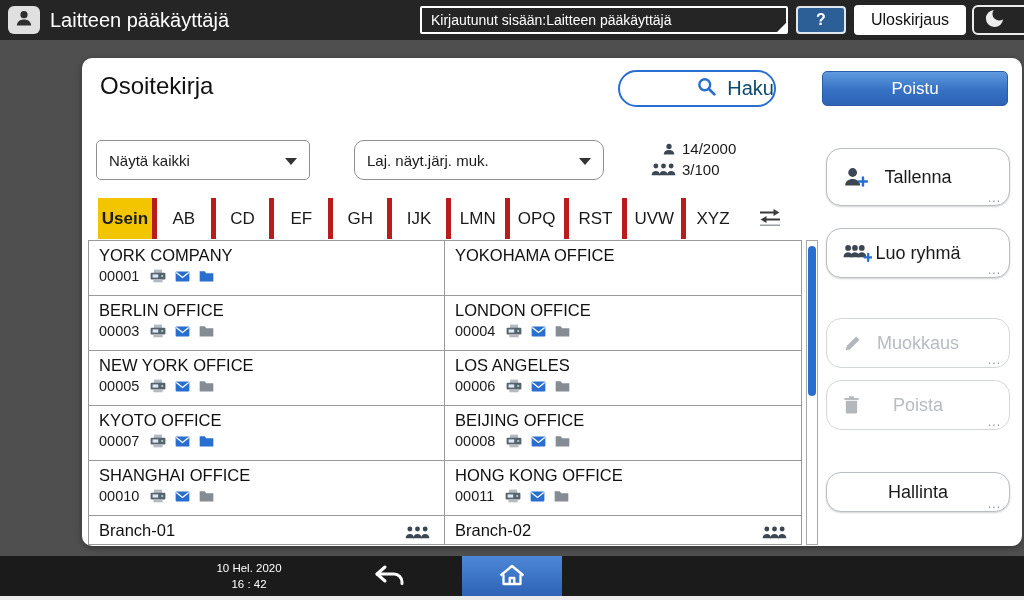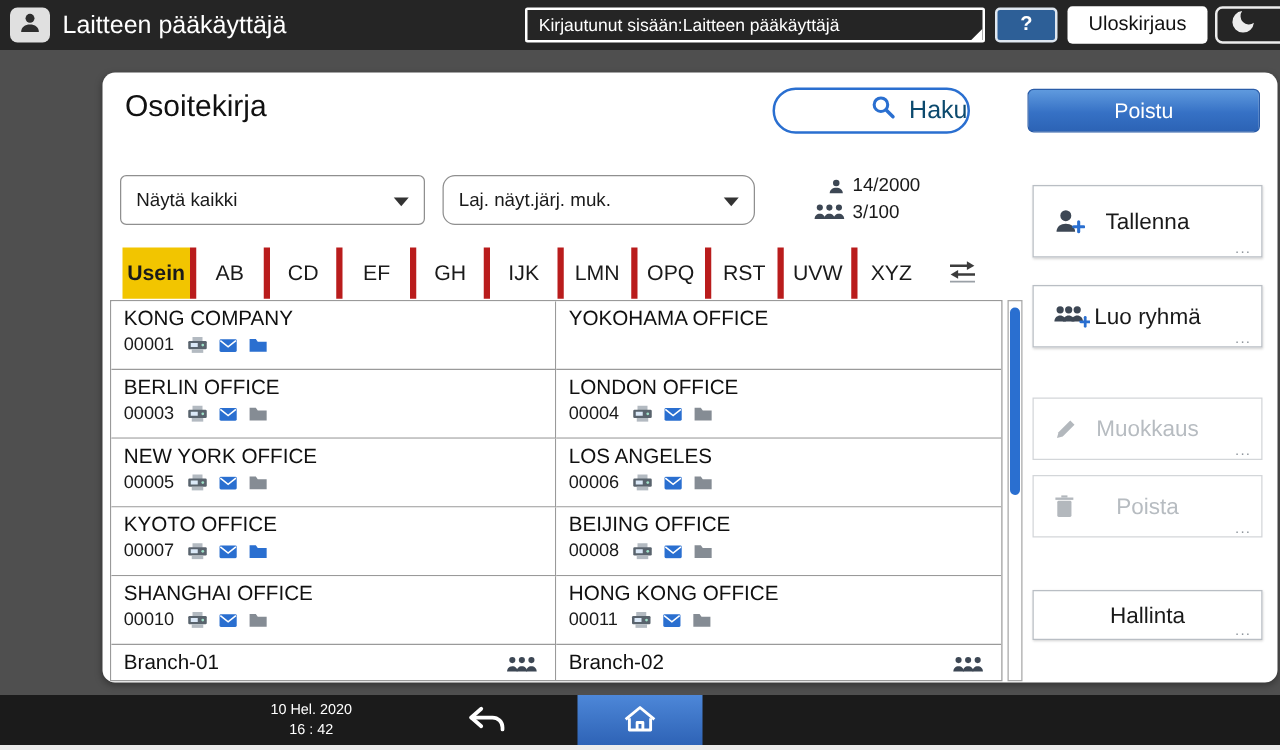--- a/index.html
+++ b/index.html
@@ -17,21 +17,21 @@
   .logout-btn{position:absolute;left:854px;top:5px;width:112px;height:30px;background:#fff;border-radius:4px;color:#111;font-size:16px;}
   .moon-btn{position:absolute;left:972px;top:5px;width:60px;height:30px;border:2px solid #ececec;border-radius:6px;display:flex;align-items:center;padding-left:9px;}
 
   
   .panel{position:absolute;left:42px;top:58px;width:940px;height:488px;background:#fff;border-radius:10px;overflow:hidden;box-shadow:0 2px 6px rgba(0,0,0,.35);margin-left:40px;}
   .panel-title{position:absolute;left:18px;top:14px;font-size:24px;color:#111;}
   .search-btn{position:absolute;left:536px;top:12px;width:158px;height:37px;border:2px solid #2a6fd0;border-radius:19px;background:#fff;display:flex;align-items:center;justify-content:flex-end;gap:10px;font-size:20px;color:#0c4a6e;}
   .exit-btn{position:absolute;left:740px;top:13px;width:186px;height:35px;border-radius:5px;background:linear-gradient(180deg,#5f9ade 0%,#3671c5 55%,#2c63b5 100%);border:1px solid #2a5ca8;color:#fff;font-size:17px;}
 
   .dropdown{position:absolute;top:82px;height:40px;background:#fff;border:1px solid #8f8f8f;border-radius:5px;display:flex;align-items:center;padding:0 30px 0 12px;font-size:15px;color:#1a1a1a;white-space:nowrap;overflow:hidden;}
-  .filter-dd{left:14px;width:244px;}
+  .filter-dd{left:14px;width:214px;}
   .sort-dd{left:272px;width:250px;border-radius:10px;}
   .caret{position:absolute;right:12px;top:17px;width:0;height:0;border-left:6px solid transparent;border-right:6px solid transparent;border-top:7px solid #333;}
 
   .counters{position:absolute;left:558px;top:80px;width:100px;}
   .counter-row{display:flex;align-items:center;justify-content:flex-end;gap:6px;height:21px;}
   .cicon{display:flex;align-items:center;}
   .cval{font-size:15px;color:#1a1a1a;min-width:58px;text-align:left;}
 
   .tab-row{position:absolute;left:16px;top:140px;width:642px;height:41px;display:flex;}
   .tab{flex:1;display:flex;align-items:center;justify-content:center;font-size:17px;color:#1a1a1a;white-space:nowrap;}
@@ -45,21 +45,21 @@
   .entry-name{font-size:16.5px;color:#101010;white-space:nowrap;overflow:hidden;}
   .entry-meta{display:flex;align-items:center;gap:9px;margin-top:3px;}
   .entry-id{font-size:14.5px;color:#1a1a1a;margin-right:2px;}
   .entry-icon{display:flex;align-items:center;}
   .entry-group-icon{position:absolute;right:14px;top:9px;}
 
   .scrollbar{position:absolute;left:724px;top:182px;width:12px;height:305px;background:#fff;border:1px solid #a8a8a8;}
   .thumb{position:absolute;left:1px;top:5px;width:8px;height:150px;background:#2a6fd0;border-radius:4px;}
 
   .side-buttons{position:absolute;left:744px;top:0;width:184px;height:100%;}
-  .side-btn{position:absolute;left:0;width:184px;background:#fff;border:1px solid #b9bec4;border-radius:0;box-shadow:0 1px 2px rgba(0,0,0,.18);font-size:18px;color:#1a1a1a;}
+  .side-btn{position:absolute;left:0;width:184px;background:#fff;border:1px solid #b9bec4;border-radius:15px;box-shadow:0 1px 2px rgba(0,0,0,.18);font-size:18px;color:#1a1a1a;}
   .side-label{position:absolute;left:0;right:0;top:0;bottom:0;display:flex;align-items:center;justify-content:center;}
   .side-icon{position:absolute;left:16px;top:50%;transform:translateY(-50%);display:flex;}
   .dots{position:absolute;right:8px;bottom:0;font-size:12px;color:#8f969c;letter-spacing:1px;}
   .b1{top:90px;height:58px;}
   .b2{top:170px;height:50px;}
   .b3{top:260px;height:50px;}
   .b4{top:322px;height:50px;}
   .b5{top:414px;height:40px;text-decoration:underline;}
   .side-btn.disabled{color:#b7bcc1;border-color:#d3d6d9;box-shadow:none;}
 
@@ -162,21 +162,21 @@
             <line x1="3" y1="4.5" x2="17" y2="4.5" stroke="#3c3c3c" stroke-width="2"></line>
             <path d="M16.5 1l6 3.5-6 3.5z" fill="#3c3c3c"></path>
             <line x1="23" y1="11.5" x2="9" y2="11.5" stroke="#3c3c3c" stroke-width="2"></line>
             <path d="M9.5 8l-6 3.5 6 3.5z" fill="#3c3c3c"></path>
             <line x1="3" y1="17.3" x2="23" y2="17.3" stroke="#9aa0a6" stroke-width="1.6"></line>
           </svg></span>
     </button>
 
     <div class="entry-grid" id="entry-grid">
         <div class="entry">
-          <div class="entry-name">KONG COMPANY</div>
+          <div class="entry-name">YORK COMPANY</div>
           <div class="entry-meta">
             <span class="entry-id">00001</span>
             <span class="entry-icon">
               <svg width="16" height="14" viewBox="0 0 16 14">
                 <rect x="4" y="0.6" width="8" height="3.6" fill="#b3bac1"></rect>
                 <rect x="0.6" y="3.8" width="14.8" height="6.6" rx="1" fill="#59636d"></rect>
                 <rect x="2.6" y="5.4" width="5.6" height="3.2" fill="#dbe9f8"></rect>
                 <circle cx="12.2" cy="7" r="1.1" fill="#9fe0c8"></circle>
                 <rect x="3.4" y="10.4" width="9.2" height="2.9" fill="#b3bac1"></rect>
               </svg>

